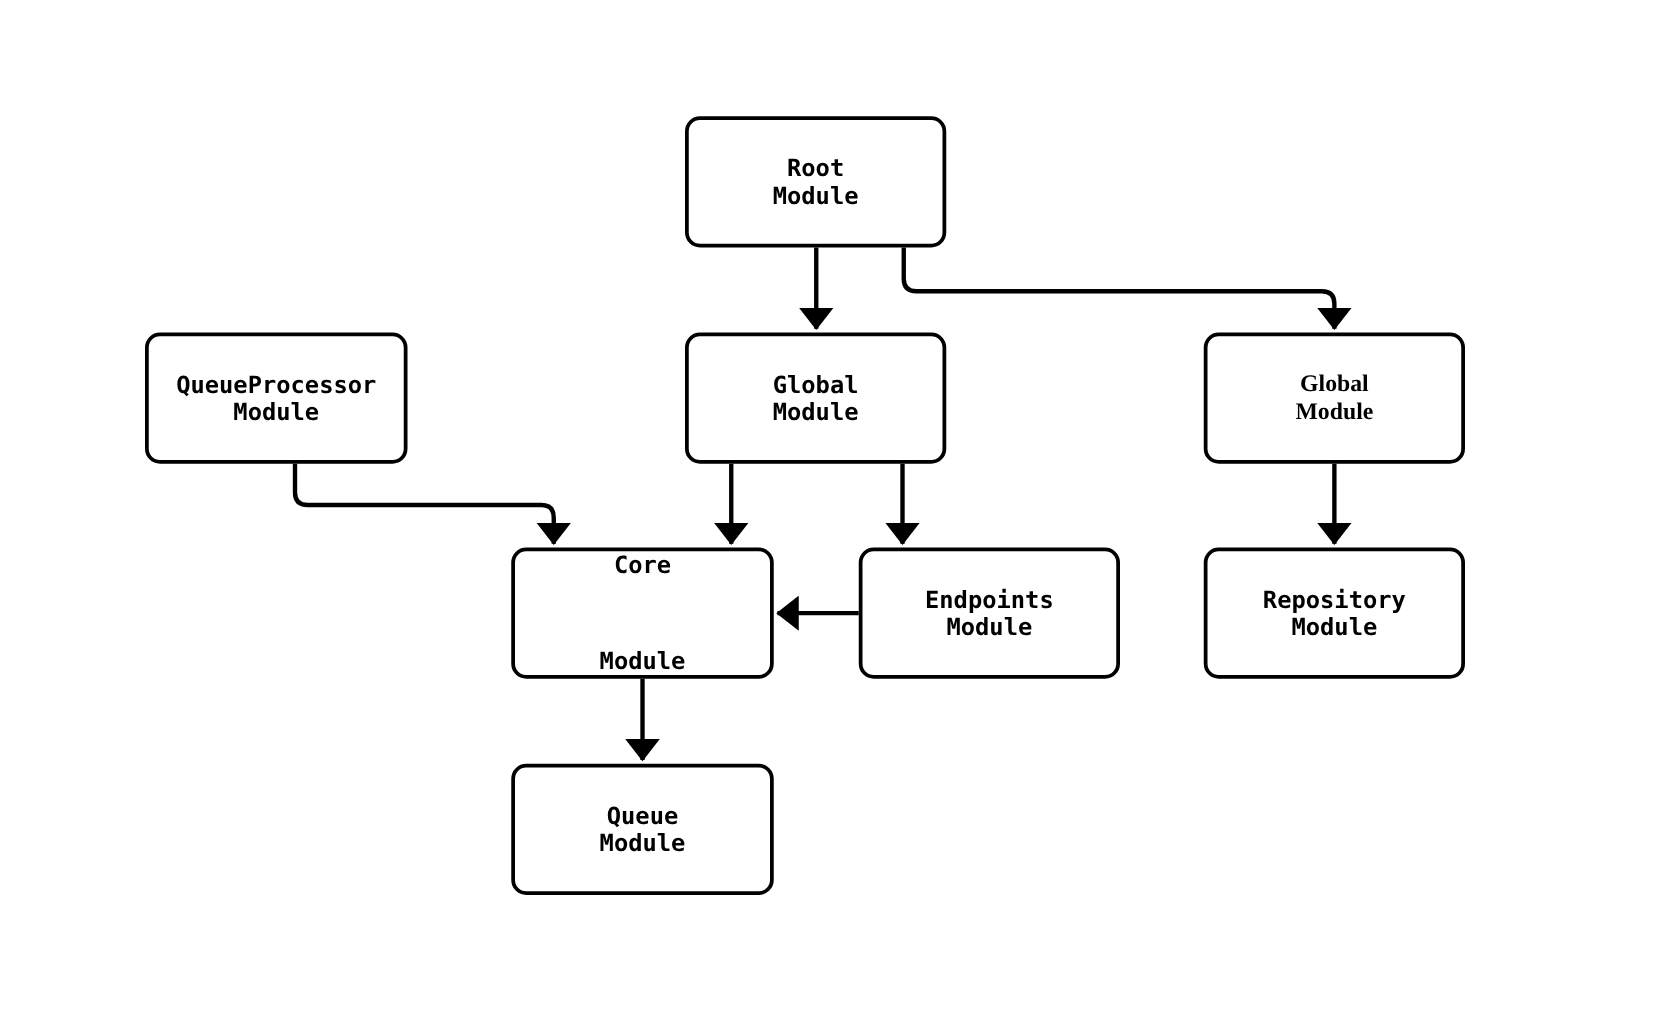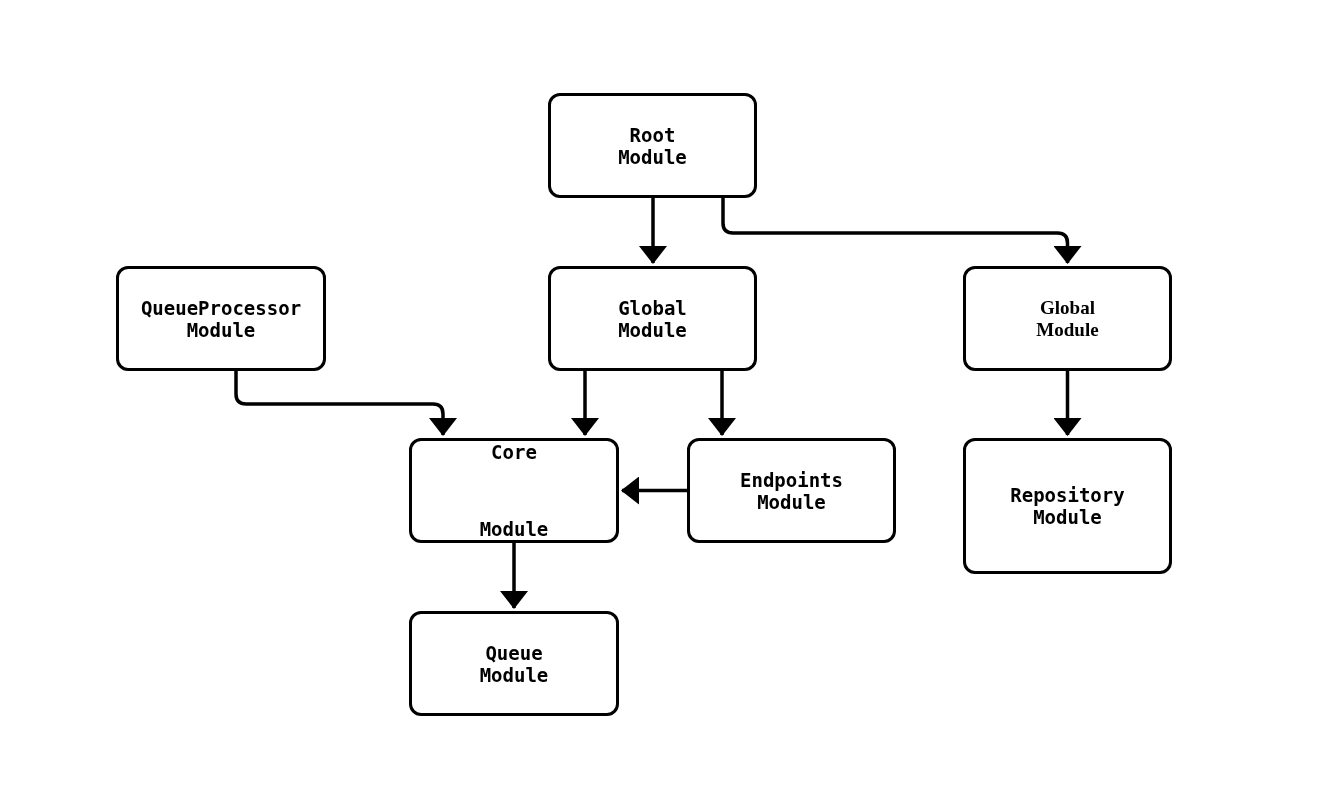--- a/index.html
+++ b/index.html
@@ -75,21 +75,21 @@
   <div class="node" style="left:409px; top:438px; width:210px; height:105px;justify-content:space-between;">
     <span>Core</span>
     <span>Module</span>
   </div>
 
   <div class="node" style="left:687px; top:438px; width:209px; height:105px;">
     <span>Endpoints</span>
     <span>Module</span>
   </div>
 
-  <div class="node" style="left:963px; top:438px; width:209px; height:136px;">
+  <div class="node" style="left:963px; top:438px; width:209px; height:105px;">
     <span>Repository</span>
     <span>Module</span>
   </div>
 
   <div class="node" style="left:409px; top:611px; width:210px; height:105px;">
     <span>Queue</span>
     <span>Module</span>
   </div>
 
   <svg class="edges" viewBox="0 0 1337 809" xmlns="http://www.w3.org/2000/svg">

